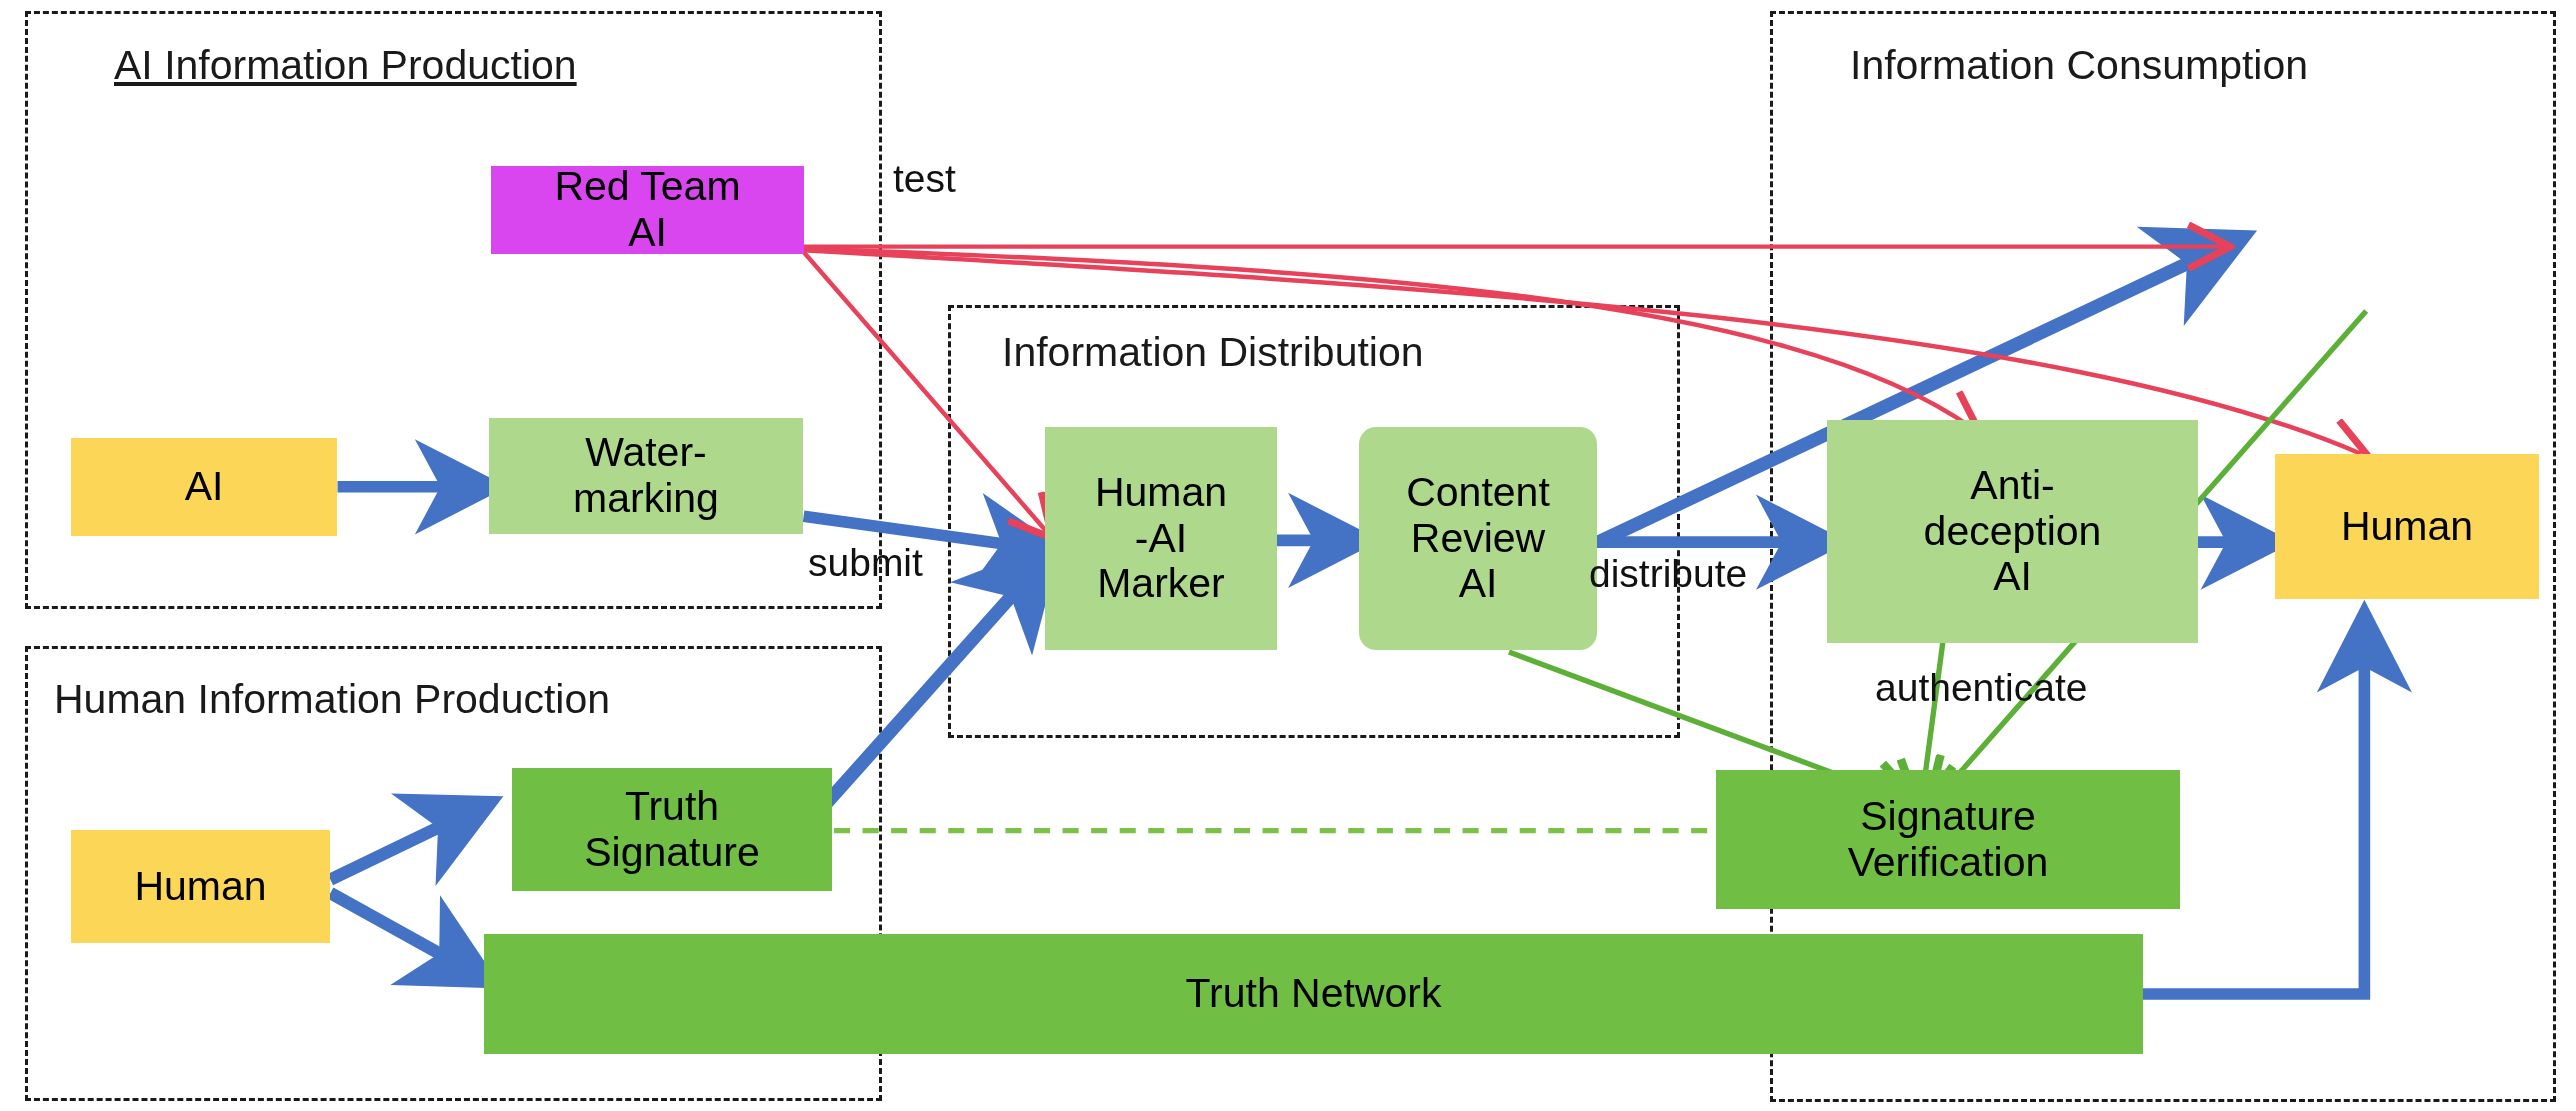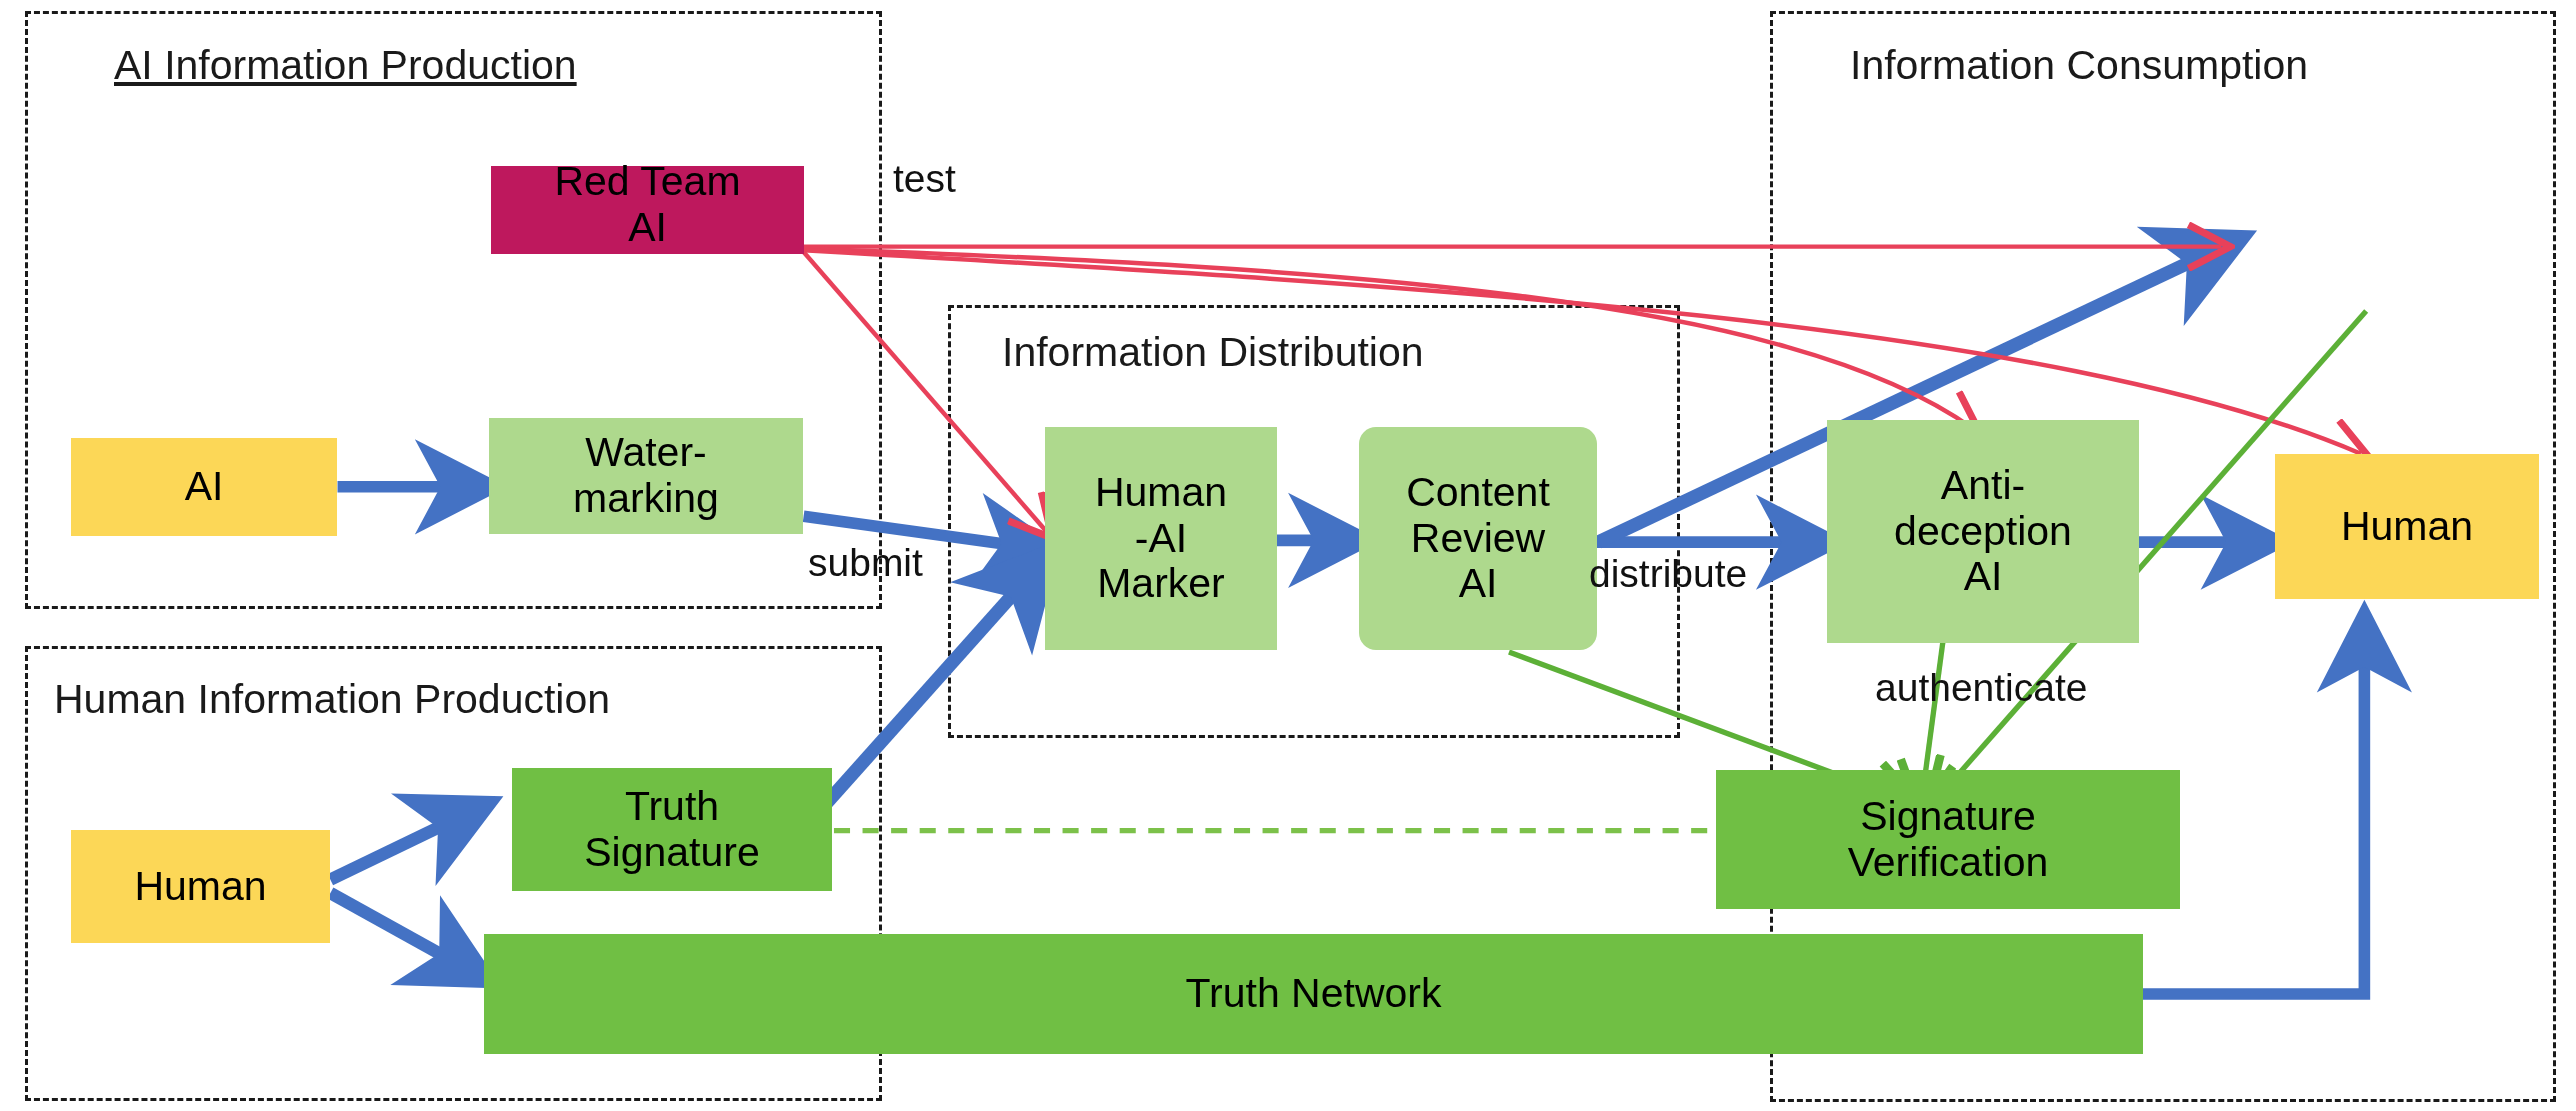--- a/index.html
+++ b/index.html
@@ -10,21 +10,21 @@
   .group-box{position:absolute;border:3.6px dashed #1a1a1a;box-sizing:border-box;}
   .group-title{position:absolute;color:#1a1a1a;font-size:41px;white-space:nowrap;line-height:1;}
 
   .node{position:absolute;display:flex;align-items:center;justify-content:center;
         text-align:center;box-sizing:border-box;color:#000;font-size:41px;line-height:1.12;
         padding:3.6px 5.4px;}
   .node span{display:block;width:100%;}
   .n-yellow{background:#FCD757;}
   .n-lgreen{background:#AED98D;}
   .n-dgreen{background:#70BF44;}
-  .n-pink{background:#be185d;align-items:flex-end;}
+  .n-pink{background:#d946ef;}
 
   .edge-label{position:absolute;color:#111;font-size:39px;white-space:nowrap;line-height:1;}
 </style>
 </head>
 <body>
 
 <div id="stage">
 
   <div class="group-box" style="left:25px;top:10.7px;width:857px;height:598px;"></div>
   <div class="group-title" style="left:114px;top:45px;text-decoration:underline;">AI Information Production</div>
@@ -113,21 +113,21 @@
   </div>
 
   <div class="node n-lgreen" style="left:1045px;top:427px;width:232px;height:223px;">
     <span>Human<br>-AI<br>Marker</span>
   </div>
 
   <div class="node n-lgreen" style="left:1359px;top:427px;width:238px;height:223px;border-radius:17px;">
     <span>Content<br>Review<br>AI</span>
   </div>
 
-  <div class="node n-lgreen" style="left:1827px;top:420px;width:312px;height:223px;justify-content:flex-end;">
+  <div class="node n-lgreen" style="left:1827px;top:420px;width:371px;height:223px;justify-content:flex-end;">
     <span>Anti-<br>deception<br>AI</span>
   </div>
 
 
   <div class="node n-yellow" style="left:2275px;top:454px;width:264px;height:145px;">
     <span>Human</span>
   </div>
 
   <div class="node n-dgreen" style="left:1716px;top:770px;width:464px;height:139px;">
     <span>Signature<br>Verification</span>

